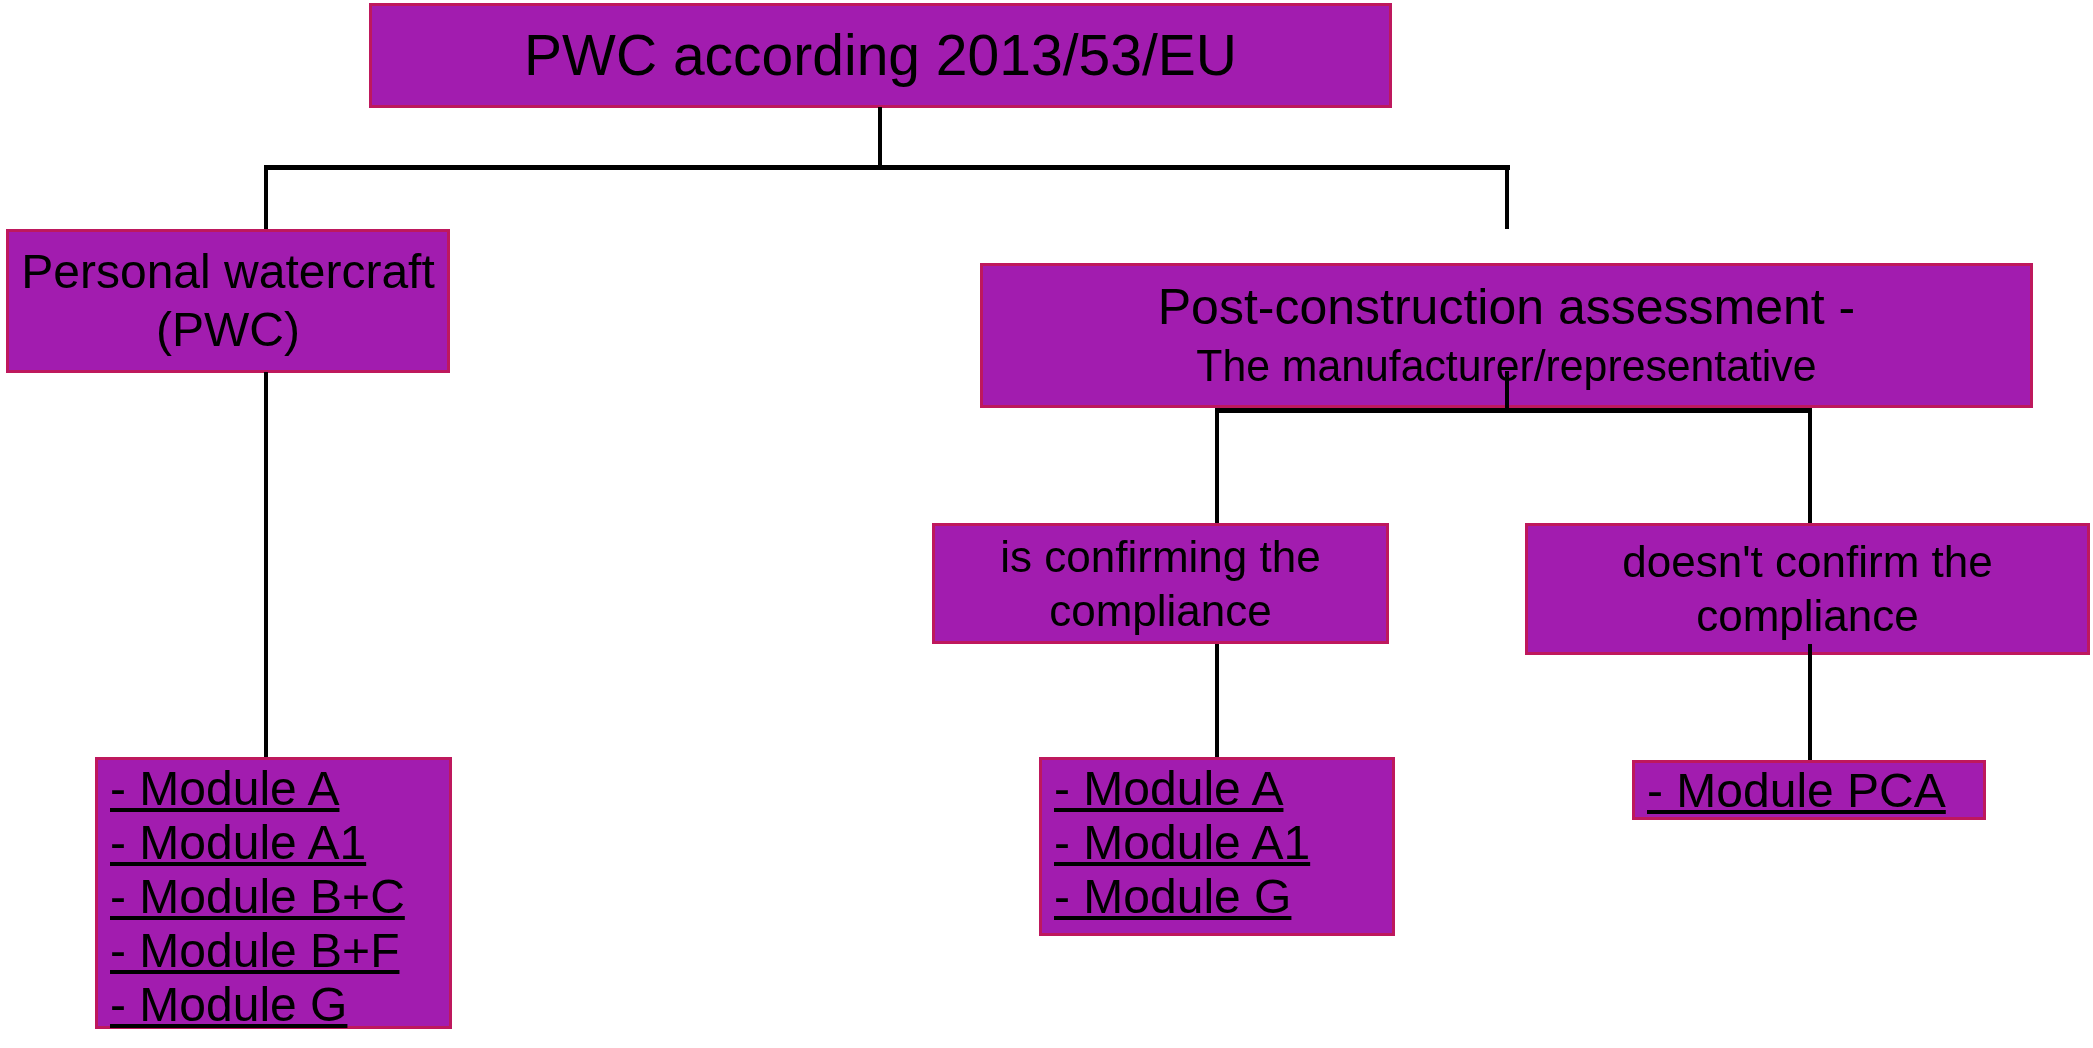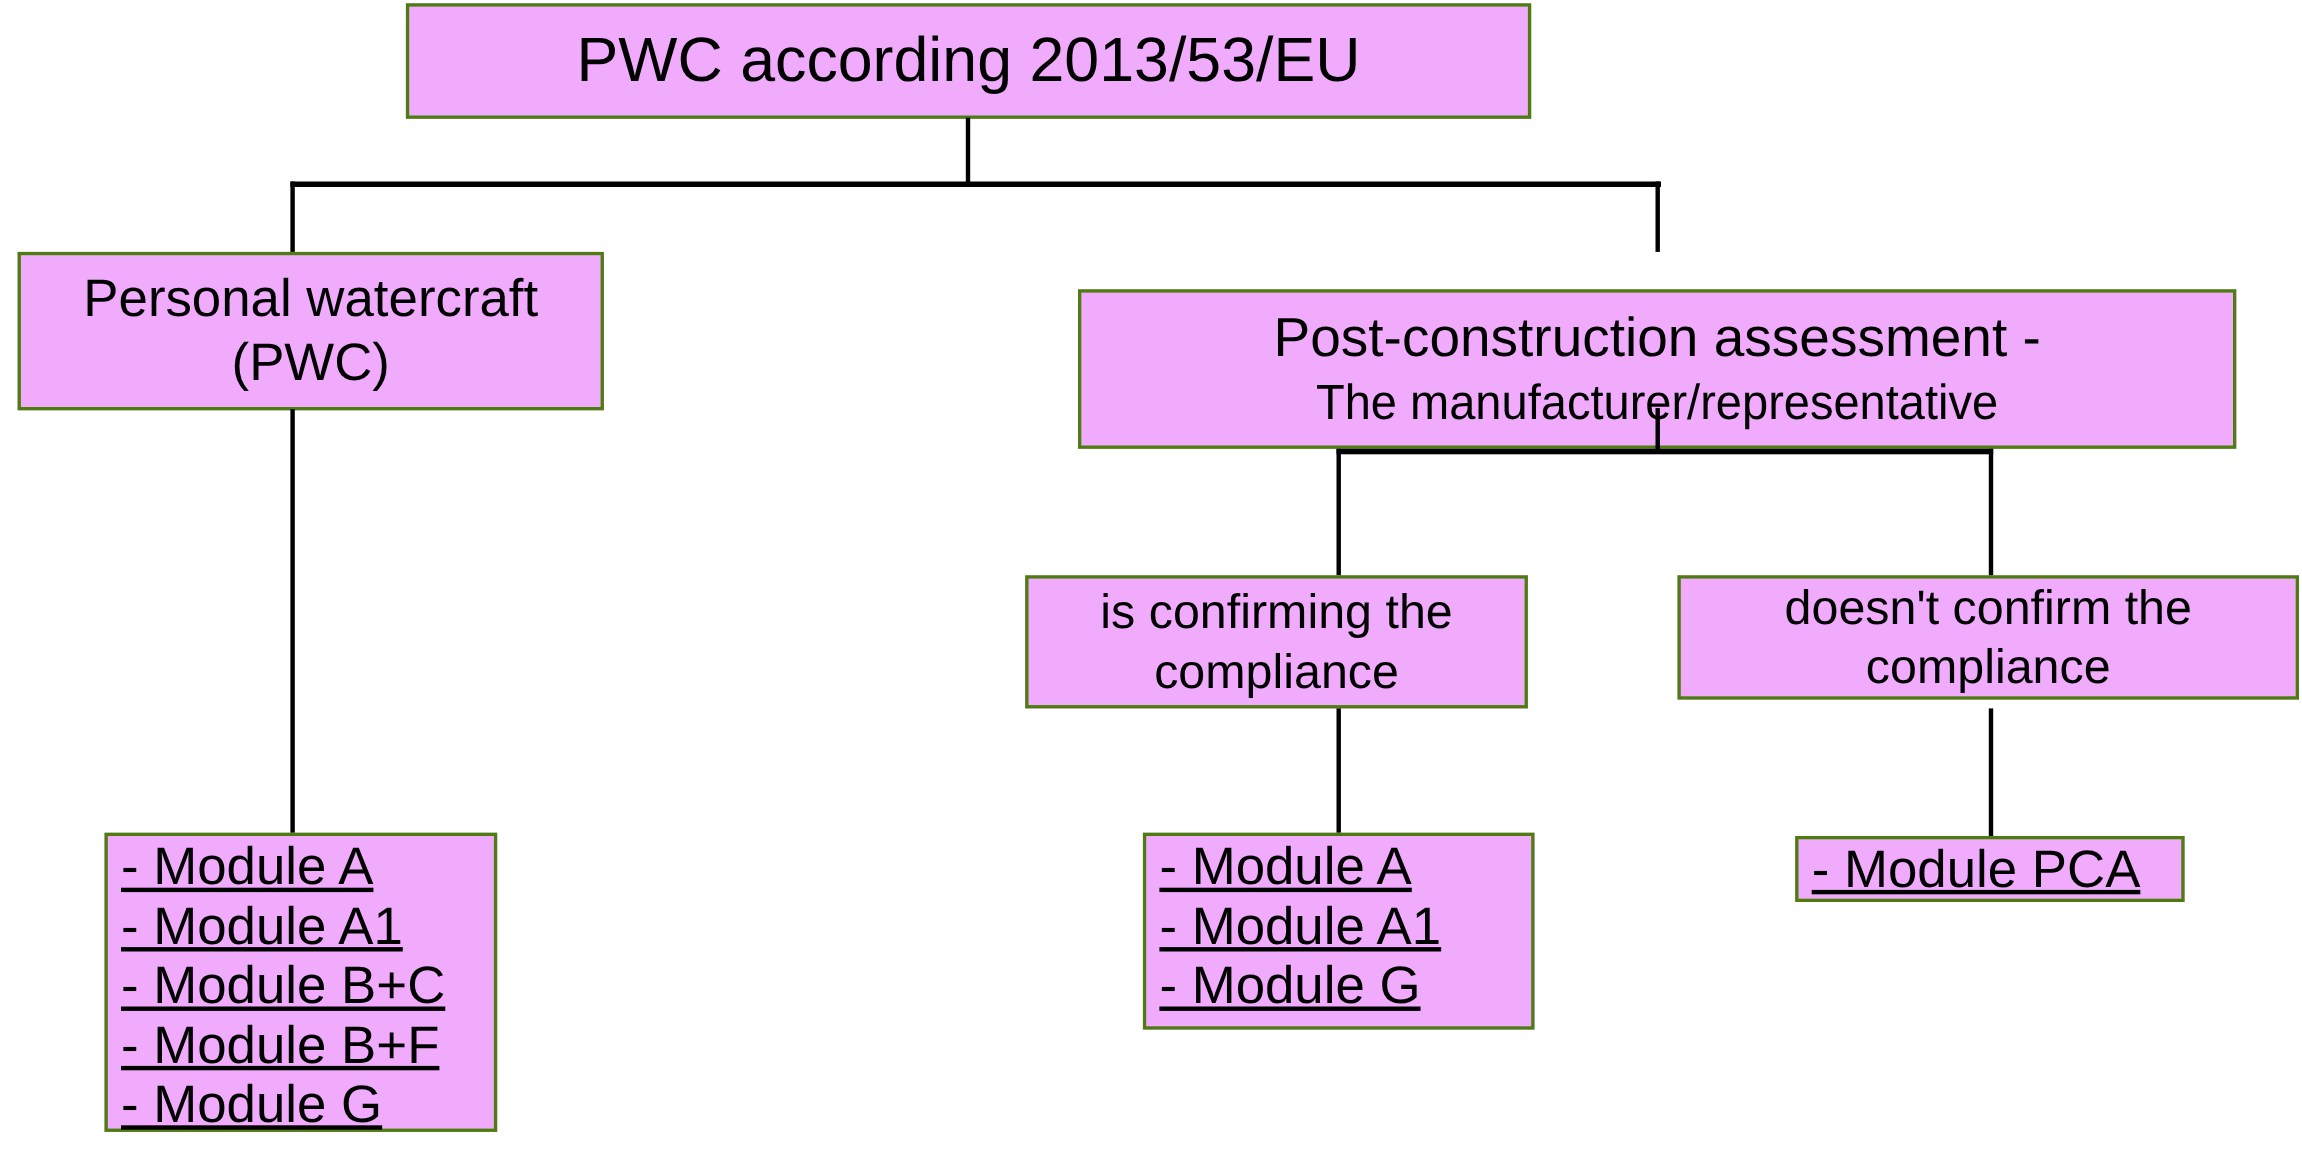--- a/index.html
+++ b/index.html
@@ -12,22 +12,22 @@
     width: 2093px;
     height: 1048px;
     background: #ffffff;
     font-family: "Liberation Sans", "DejaVu Sans", sans-serif;
     color: #000000;
     overflow: hidden;
   }
   .box {
     position: absolute;
     box-sizing: border-box;
-    border: 3px solid #4d7c0f;
-    background: #f0abfc;
+    border: 3px solid #be185d;
+    background: #a21caf;
     display: flex;
     flex-direction: column;
     justify-content: center;
     align-items: center;
     text-align: center;
   }
   .box.list {
     justify-content: flex-start;
     align-items: flex-start;
     text-align: left;
@@ -59,21 +59,21 @@
 
   <div class="box" style="left:369px; top:3px; width:1023px; height:105px;">
     <div class="title-text">PWC according 2013/53/EU</div>
   </div>
 
   <div class="vline" style="left:878px; top:107px; width:4px; height:60px;"></div>
   <div class="hline" style="left:264px; top:165px; width:1246px; height:5px;"></div>
   <div class="vline" style="left:264px; top:165px; width:4px; height:65px;"></div>
   <div class="vline" style="left:1505px; top:165px; width:4px; height:64px;"></div>
 
-  <div class="box" style="left:16px; top:229px; width:533px; height:144px;">
+  <div class="box" style="left:6px; top:229px; width:444px; height:144px;">
     <div class="pwc-line">Personal watercraft</div>
     <div class="pwc-line">(PWC)</div>
   </div>
 
   <div class="box" style="left:980px; top:227px; width:1053px; height:145px;margin-top:36px;">
     <div class="lvl2-line1">Post-construction assessment -</div>
     <div class="lvl2-line2">The manufacturer/representative</div>
   </div>
 
   <div class="vline" style="left:264px; top:372px; width:4px; height:386px;"></div>
@@ -81,21 +81,21 @@
   <div class="vline" style="left:1505px; top:371px; width:4px; height:40px;"></div>
   <div class="hline" style="left:1215px; top:408px; width:597px; height:5px;"></div>
   <div class="vline" style="left:1215px; top:408px; width:4px; height:116px;"></div>
   <div class="vline" style="left:1808px; top:408px; width:4px; height:116px;"></div>
 
   <div class="box" style="left:932px; top:523px; width:457px; height:121px;align-items:center;">
     <div class="lvl3-line">is confirming the</div>
     <div class="lvl3-line">compliance</div>
   </div>
 
-  <div class="box" style="left:1525px; top:523px; width:565px; height:113px;">
+  <div class="box" style="left:1525px; top:523px; width:565px; height:132px;">
     <div class="lvl3-line">doesn't confirm the</div>
     <div class="lvl3-line">compliance</div>
   </div>
 
   <div class="vline" style="left:1215px; top:644px; width:4px; height:114px;"></div>
   <div class="vline" style="left:1808px; top:644px; width:4px; height:117px;"></div>
 
   <div class="box list" style="left:95px; top:757px; width:357px; height:272px;">
     <div class="module-item">- Module A</div>
     <div class="module-item">- Module A1</div>

